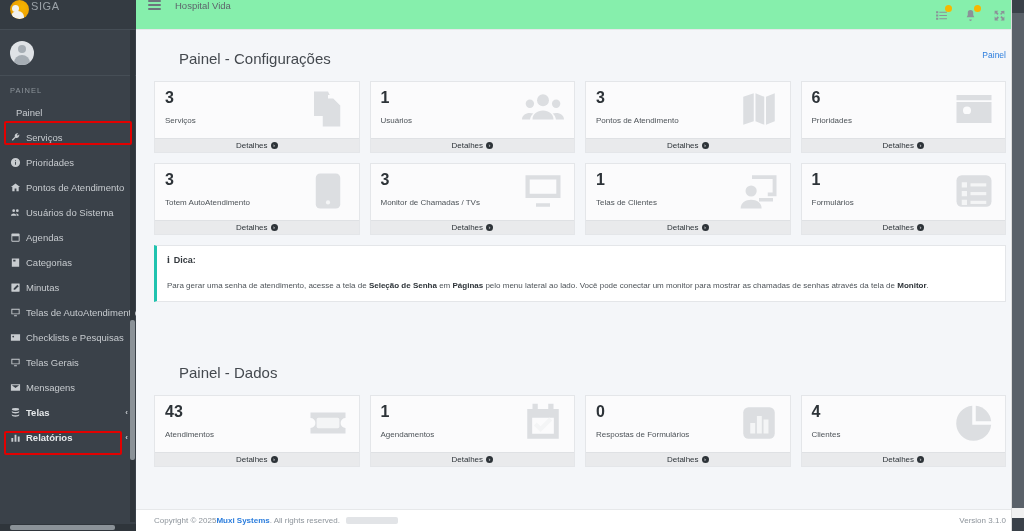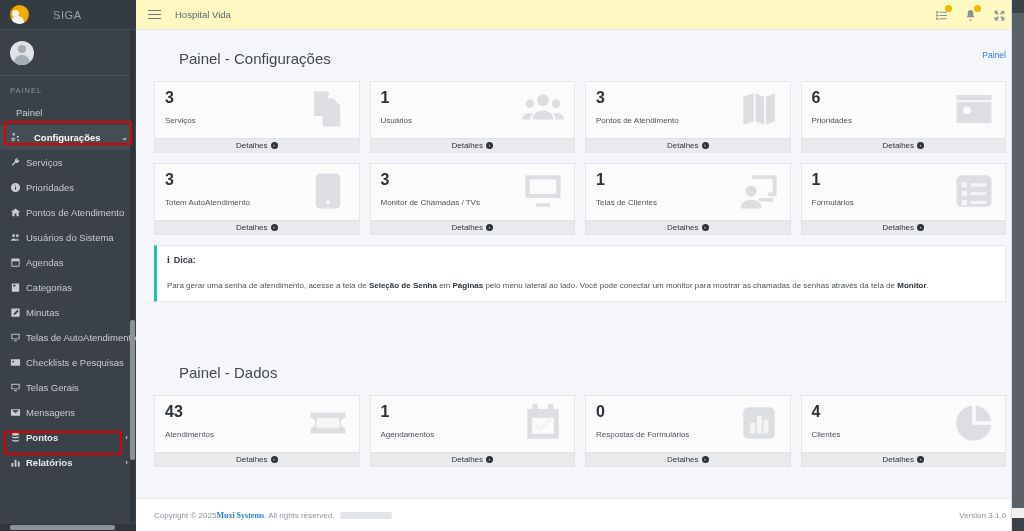--- a/index.html
+++ b/index.html
@@ -13,22 +13,22 @@
 
   
   .sidebar {
     width: 136px; height: 531px;
     background: #3a4149;
     position: relative;
     flex: 0 0 136px;
     overflow: hidden;
   }
   .brand {
-    height: 30px; display: flex; align-items: center;
-    padding-left: 10px; gap: 24px;
+    height: 30px; display: flex; 
+    padding-left: 10px; gap: 2px;
     background: #343b42;
     border-bottom: 1px solid #454d55;
   }
   .brand-logo {
     width: 19px; height: 19px; border-radius: 50%;
     background: radial-gradient(circle at 65% 38%, #f5b400 0%, #f0a500 45%, #d79600 100%);
     position: relative; overflow: hidden; flex: 0 0 19px;
   }
   .brand-logo::before {
     content: ""; position: absolute; left: 2px; top: 5px;
@@ -108,21 +108,21 @@
     background: #2f353b;
   }
   .side-hscroll-thumb {
     position: absolute; left: 10px; top: 1px; height: 5px; width: 105px;
     background: #8b9298; border-radius: 2px;
   }
 
   
   .main { flex: 1 1 auto; height: 531px; position: relative; background: #f4f6f9; }
   .topbar {
-    height: 30px; background: #fef9c3; display: flex; align-items: center;
+    height: 30px; background: #86efac; display: flex; 
     padding: 0 18px 0 12px; border-bottom: 1px solid #e6e8ea;
   }
   .hamburger {
     width: 13px; display: flex; flex-direction: column; gap: 2.5px; cursor: pointer;
   }
   .hamburger span { display: block; height: 1.6px; background: #6c757d; border-radius: 1px; }
   .topbar-title { margin-left: 14px; font-size: 9.5px; color: #5d646b; }
   .topbar-right { margin-left: auto; display: flex; align-items: center; gap: 16px; }
   .tb-ico { position: relative; width: 13px; height: 13px; color: #8b9298; }
   .tb-ico svg { width: 13px; height: 13px; fill: currentColor; }
@@ -173,26 +173,26 @@
   .tip-title { font-size: 9px; font-weight: bold; color: #33383d; display: flex; gap: 4px; align-items: center; }
   .tip-i {
     font-family: "Liberation Serif", serif; font-weight: bold; font-size: 10px;
   }
   .tip-body { font-size: 8px; color: #4d5358; margin-top: 16px; line-height: 1.3; }
   .tip-body b { color: #2d3338; }
 
   .gap { height: 62px; }
 
   .footer {
-    position: absolute; left: 0; right: 0; bottom: 0; height: 33px;
+    position: absolute; left: 0; right: 0; bottom: 0; height: 22px;
     background: #ffffff; border-top: 1px solid #e6e8ea;
     display: flex; align-items: center; padding: 0 18px 0 18px;
     font-size: 8px; color: #8d949b;
   }
-  .footer a { color: #2b7ddd; text-decoration: none; font-weight: bold; font-family: Liberation Serif, serif; }
+  .footer a { color: #2b7ddd; text-decoration: none; font-weight: bold; }
   .footer .blur {
     display: inline-block; width: 52px; height: 7px; background: #e2e4e7;
     border-radius: 2px; margin-left: 6px; vertical-align: middle;
   }
   .footer .ver { margin-left: auto; }
 
   .page-scroll {
     position: absolute; right: 0; top: 0; width: 13px; height: 531px;
     background: #f0f0f0; border-left: 1px solid #dcdcdc; z-index: 60;
   }
@@ -221,29 +221,20 @@
     <div class="avatar-wrap">
       <div class="avatar"></div>
     </div>
 
     <div class="nav-head">PAINEL</div>
 
     <div class="nav-item plain">
       <span class="nav-label">Painel</span>
     </div>
 
-    <div class="nav-item active">
-      <span class="nav-ico">
-        <svg viewBox="0 0 24 24">
-            <path d="M8 2a3 3 0 100 6 3 3 0 000-6zm0 2a1 1 0 110 2 1 1 0 010-2zM17 8a2.5 2.5 0 100 5 2.5 2.5 0 000-5zM7 12a4 4 0 100 8 4 4 0 000-8zm0 2.2a1.8 1.8 0 110 3.6 1.8 1.8 0 010-3.6zM18 16a2 2 0 100 4 2 2 0 000-4z"></path>
-          </svg>
-      </span>
-      <span class="nav-label">Configurações</span>
-      <span class="caret">⌄</span>
-    </div>
 
 
     <div class="nav-item">
       <span class="nav-ico">
         <svg viewBox="0 0 24 24">
             <path d="M20 5a6 6 0 01-8 7.5L6 19l-2-2 6.5-6.5A6 6 0 0118 3l-3 3 2 2 3-3z"></path>
           </svg>
       </span>
       <span class="nav-label">Serviços</span>
     </div>
@@ -339,21 +330,21 @@
       <span class="nav-label">Mensagens</span>
     </div>
 
     <div class="nav-item bold">
       <span class="nav-ico">
         <svg viewBox="0 0 24 24">
             <ellipse cx="12" cy="5" rx="8" ry="3"></ellipse>
             <path d="M4 8c0 1.7 3.6 3 8 3s8-1.3 8-3v3c0 1.7-3.6 3-8 3s-8-1.3-8-3zm0 7c0 1.7 3.6 3 8 3s8-1.3 8-3v3c0 1.7-3.6 3-8 3s-8-1.3-8-3z"></path>
           </svg>
       </span>
-      <span class="nav-label">Pontos</span>
+      <span class="nav-label">Telas</span>
       <span class="caret">‹</span>
     </div>
 
     <div class="nav-item bold">
       <span class="nav-ico">
         <svg viewBox="0 0 24 24">
             <path d="M3 13h4v8H3zm7-7h4v15h-4zm7 4h4v11h-4z"></path>
           </svg>
       </span>
       <span class="nav-label">Relatórios</span>

